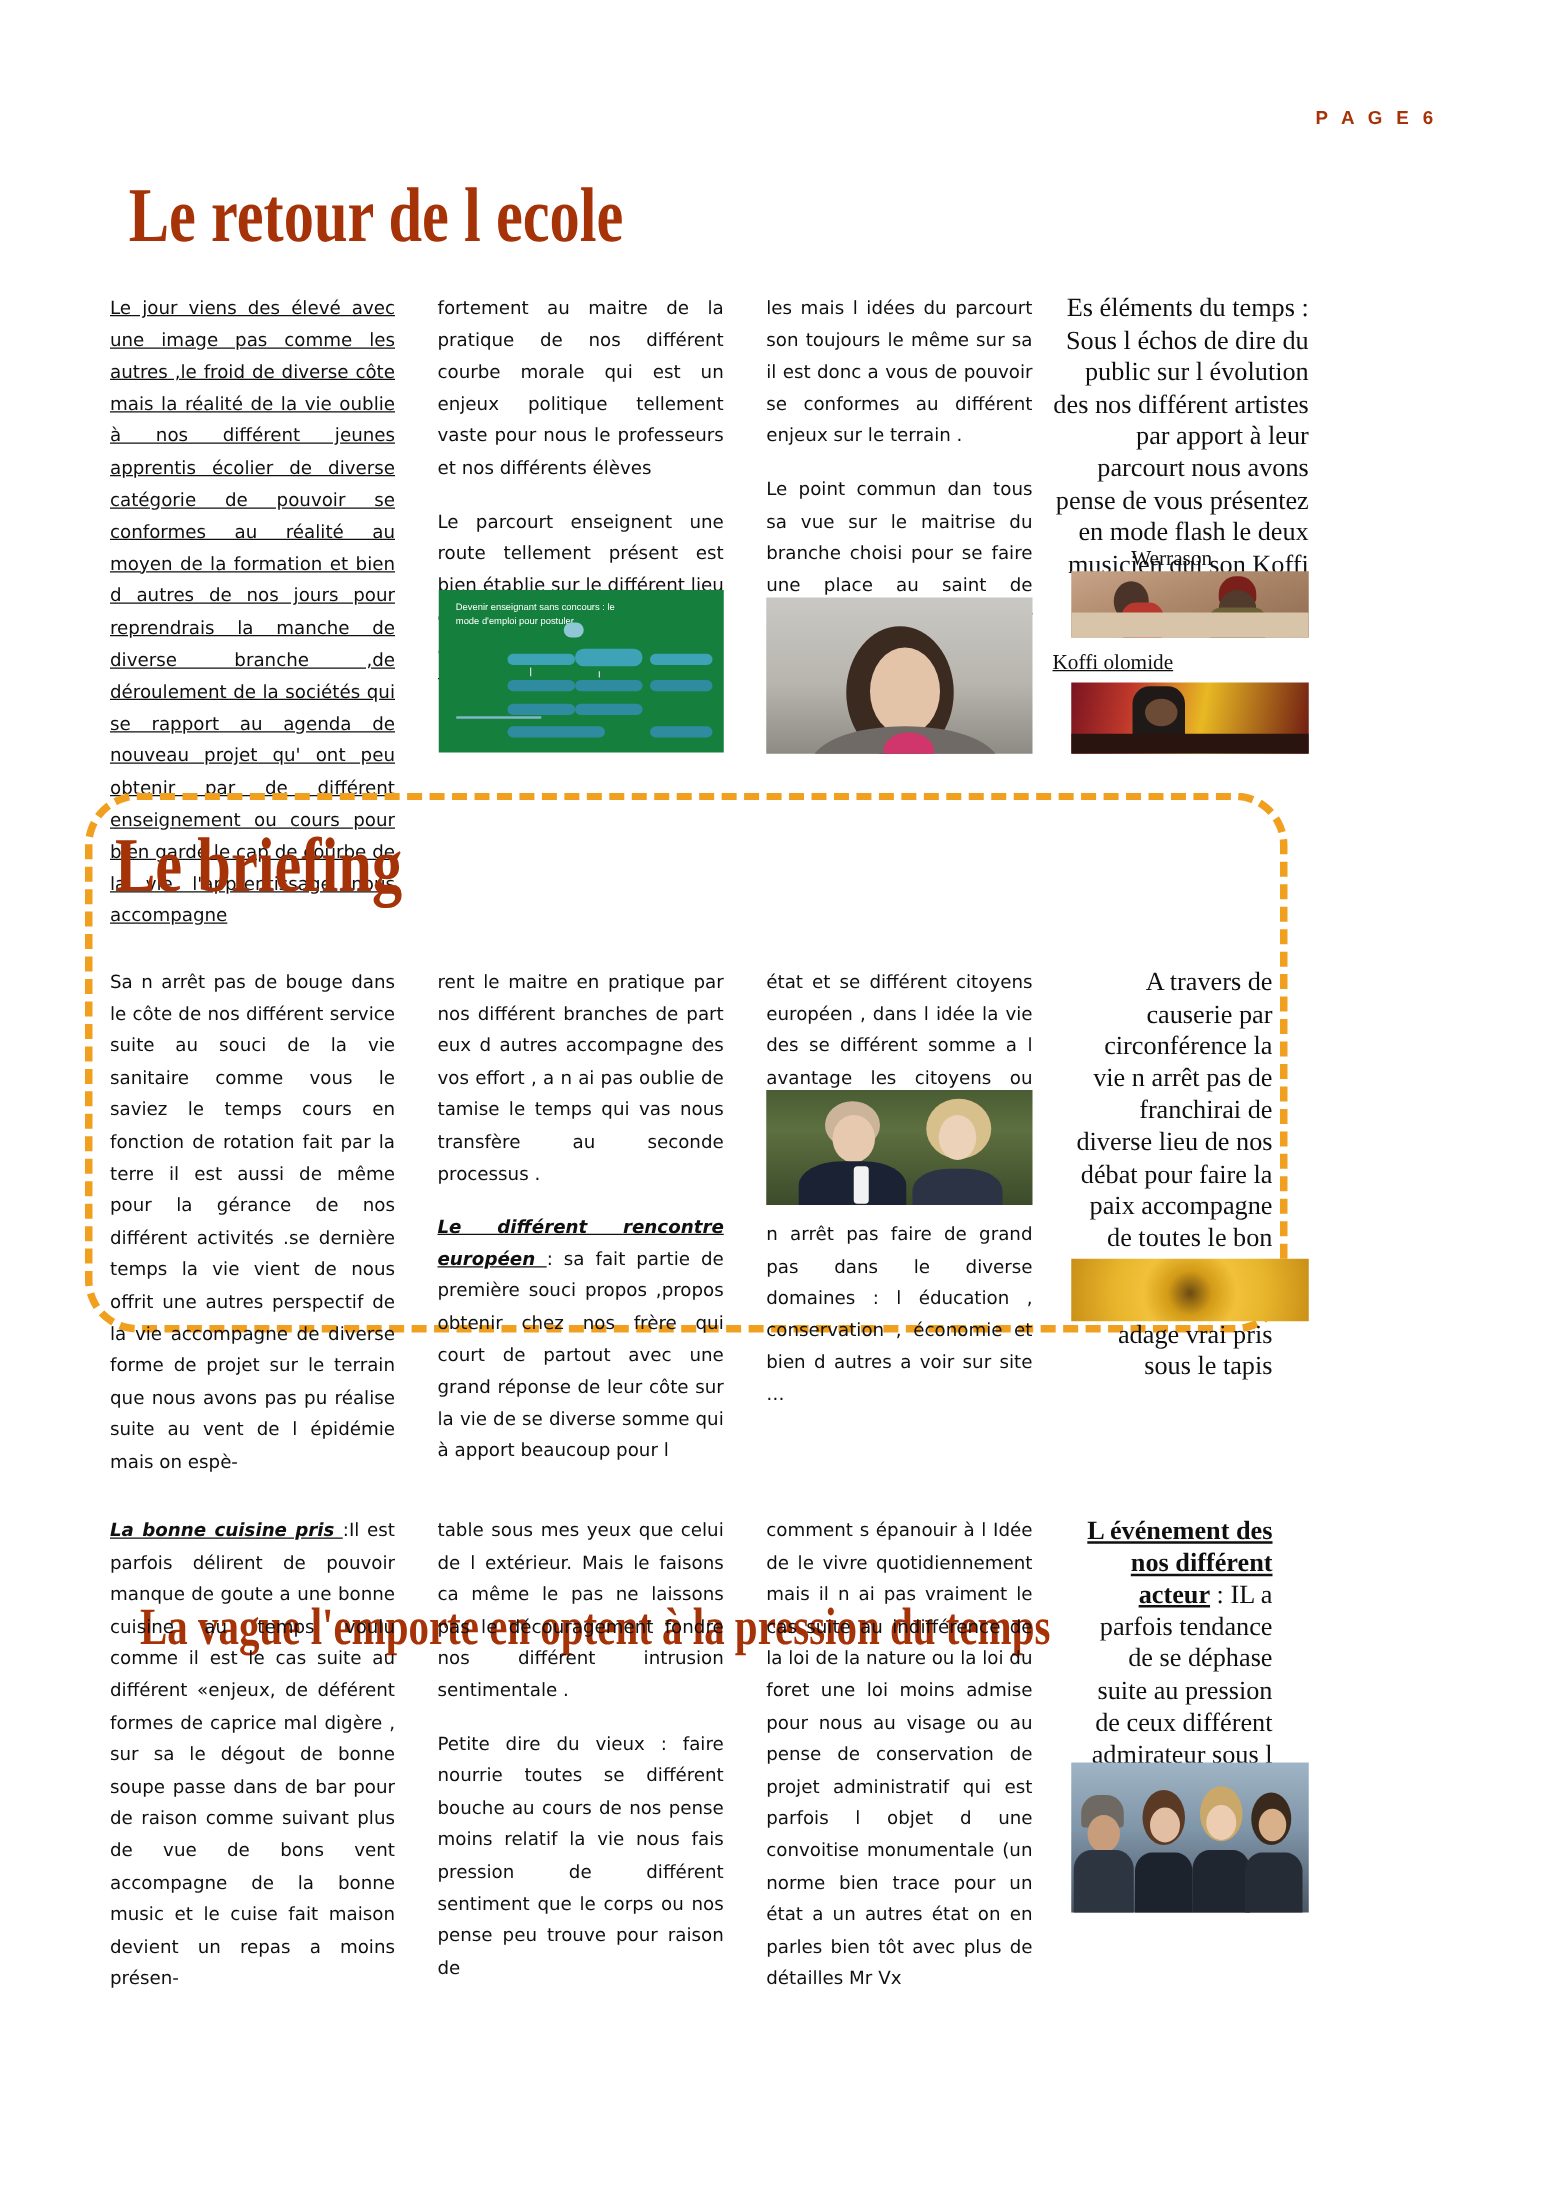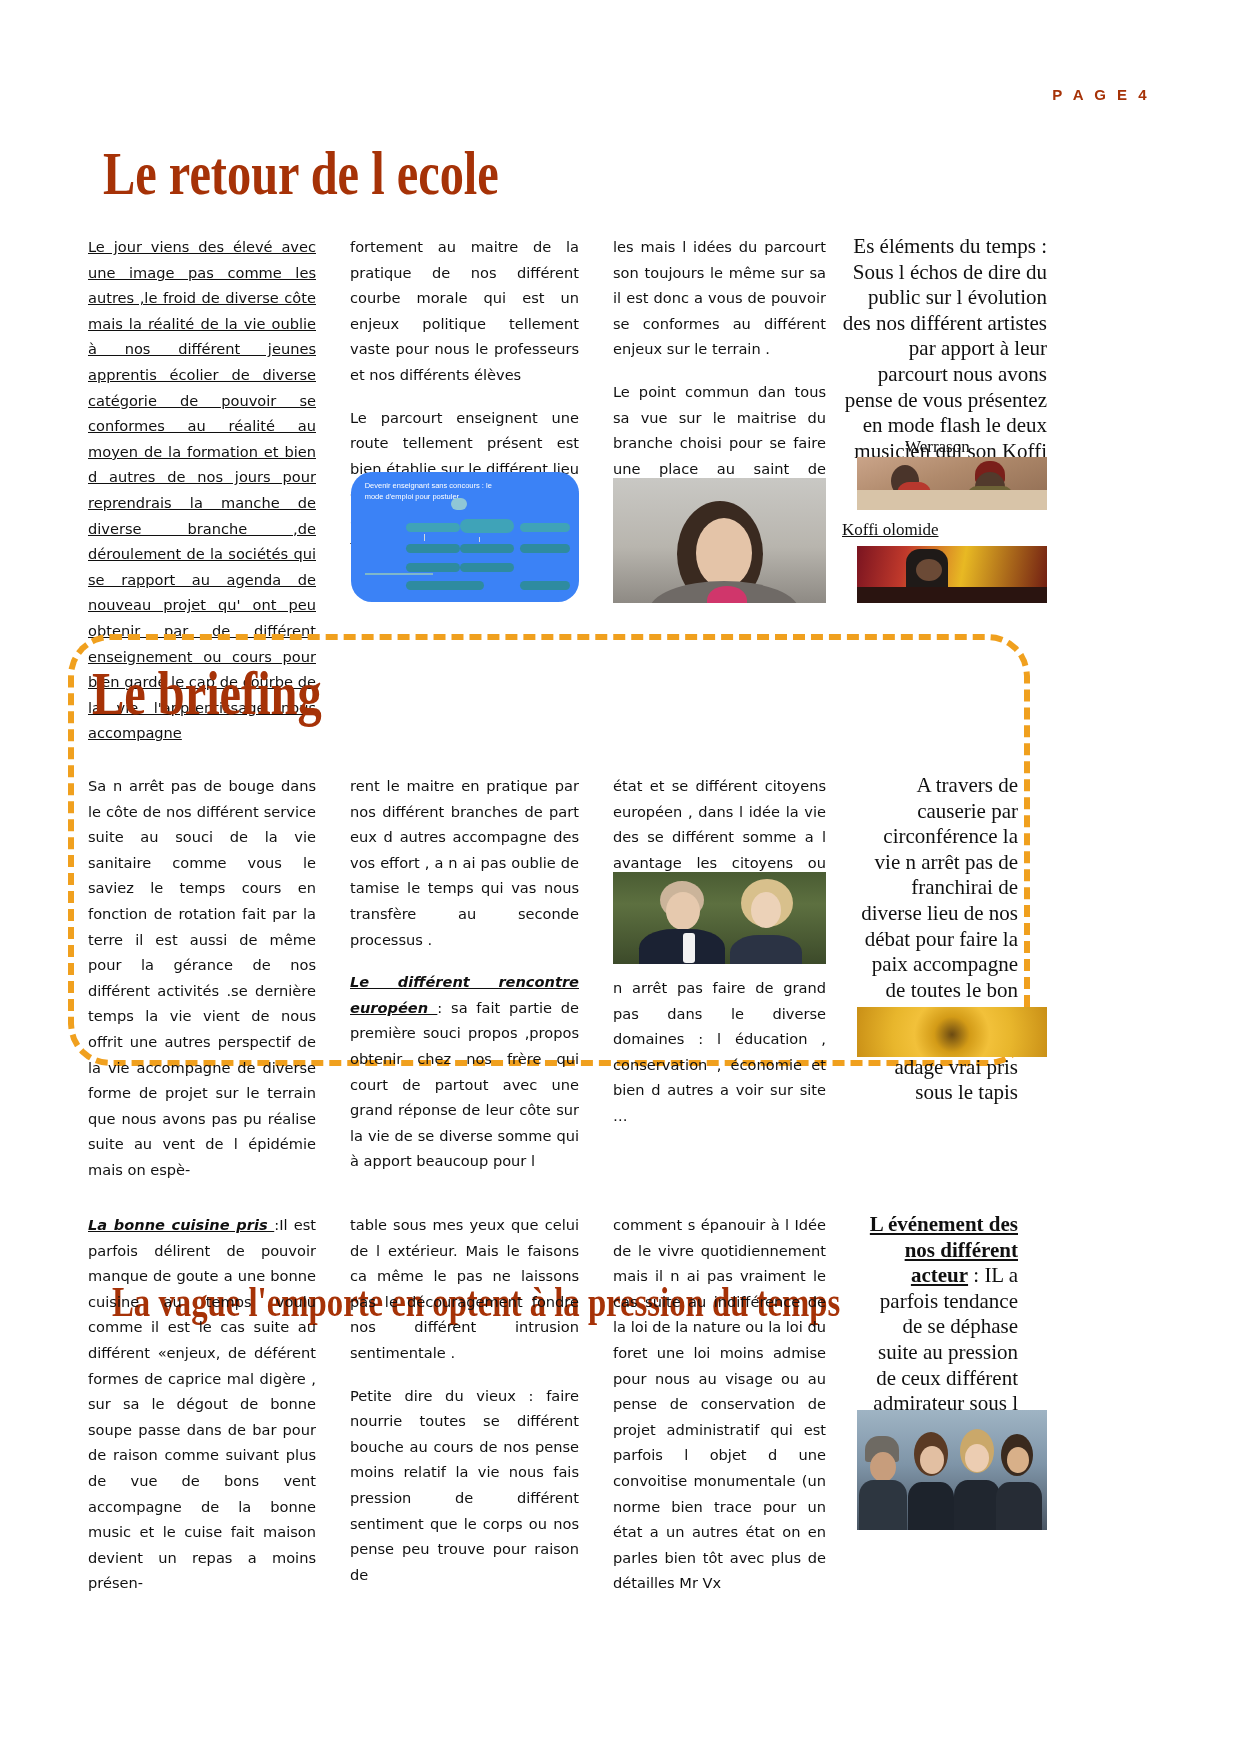--- a/index.html
+++ b/index.html
@@ -114,21 +114,21 @@
     background: #888;
   }
   .cap {
     position: absolute;
     font-family: "Liberation Serif", serif;
     font-size: 17px;
     color: #101010;
   }
 
   
-  .img-diagram { background: #3b82f6; border-radius: 21px; }
+  .img-diagram { background: #15803d; }
   .diag-top {
     position: absolute; left: 6%; top: 7%; width: 62%;
     font-family: "Liberation Sans", sans-serif;
     font-size: 7.5px; color: #ffffff; line-height: 1.45;
   }
   .diag-rule { position:absolute; left:6%; top:78%; width:30%; height:2px; background:#7fb7c9; }
   .diag-sub { position:absolute; left:6%; top:30%; width:28%; font-size:4px; color:#c9d3da; line-height:1.5;}
   .node {
     position: absolute; background: #2E8BA0; border-radius: 7px;
   }
@@ -148,21 +148,21 @@
   
   .img-group { background: linear-gradient(180deg,#9fb4c4 0%,#7f95a8 45%,#4a5664 100%); }
 
   .blob { position: absolute; border-radius: 50%; }
 </style>
 </head>
 <body>
 
 <div class="page">
 
-  <div class="page-header">P A G E   4</div>
+  <div class="page-header">P A G E   6</div>
 
   <div class="section-title title-ecole">Le retour de l ecole</div>
 
   <div class="col" style="left:88px; top:234px; width:228px;text-decoration:underline;">
     <p>Le jour viens des élevé avec une image  pas comme les autres ,le froid de diverse côte mais la réalité de la vie oublie à nos  différent jeunes apprentis écolier de diverse catégorie  de pouvoir se conformes au réalité au moyen de la formation et bien d autres de  nos jours pour reprendrais la manche de diverse  branche ,de déroulement de la sociétés qui se rapport au agenda de nouveau projet qu' ont peu  obtenir  par de différent enseignement  ou cours pour bien garde le cap de courbe de la vie l'apprentissage nous accompagne</p>
   </div>
 
   <div class="col" style="left:350px; top:234px; width:229px;">
     <p>fortement au maitre de la pratique de nos différent courbe  morale qui est un   enjeux  politique tellement vaste pour nous le professeurs et nos différents élèves</p>
     <p>Le parcourt enseignent une route tellement présent est bien établie sur le différent  lieu ou  sur la photo  malgré qu' il y a de route qui se fait par les formes habituel-</p>

